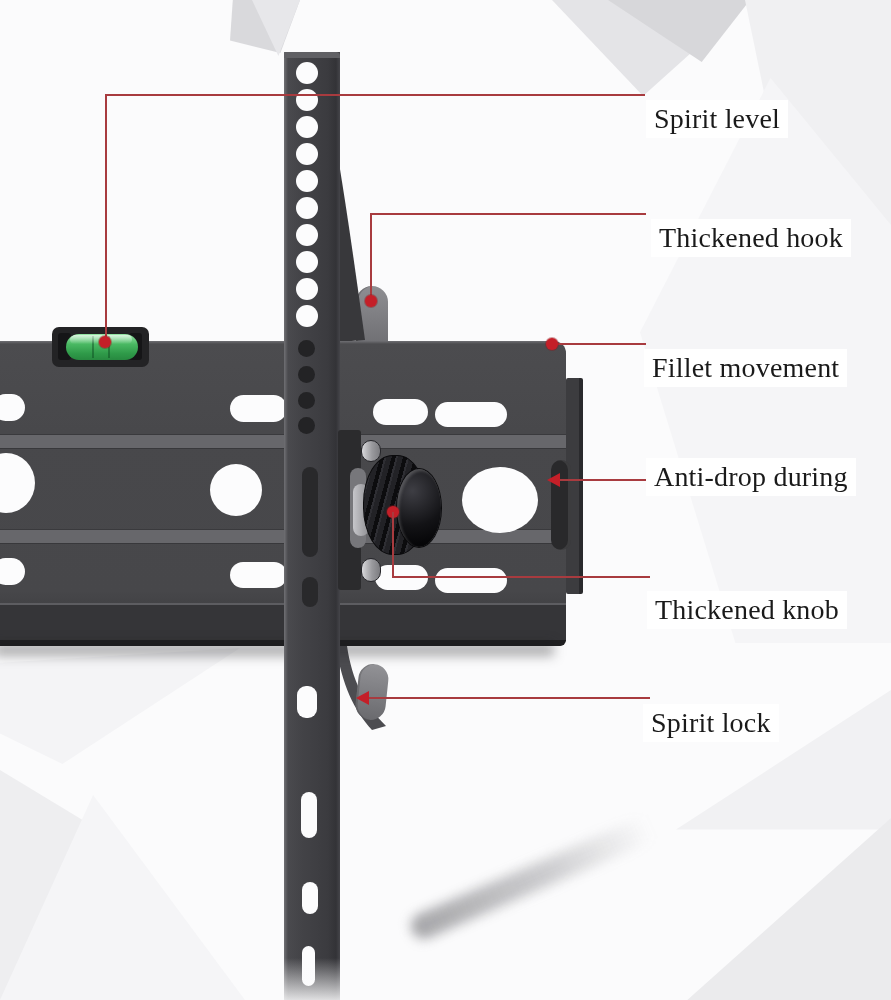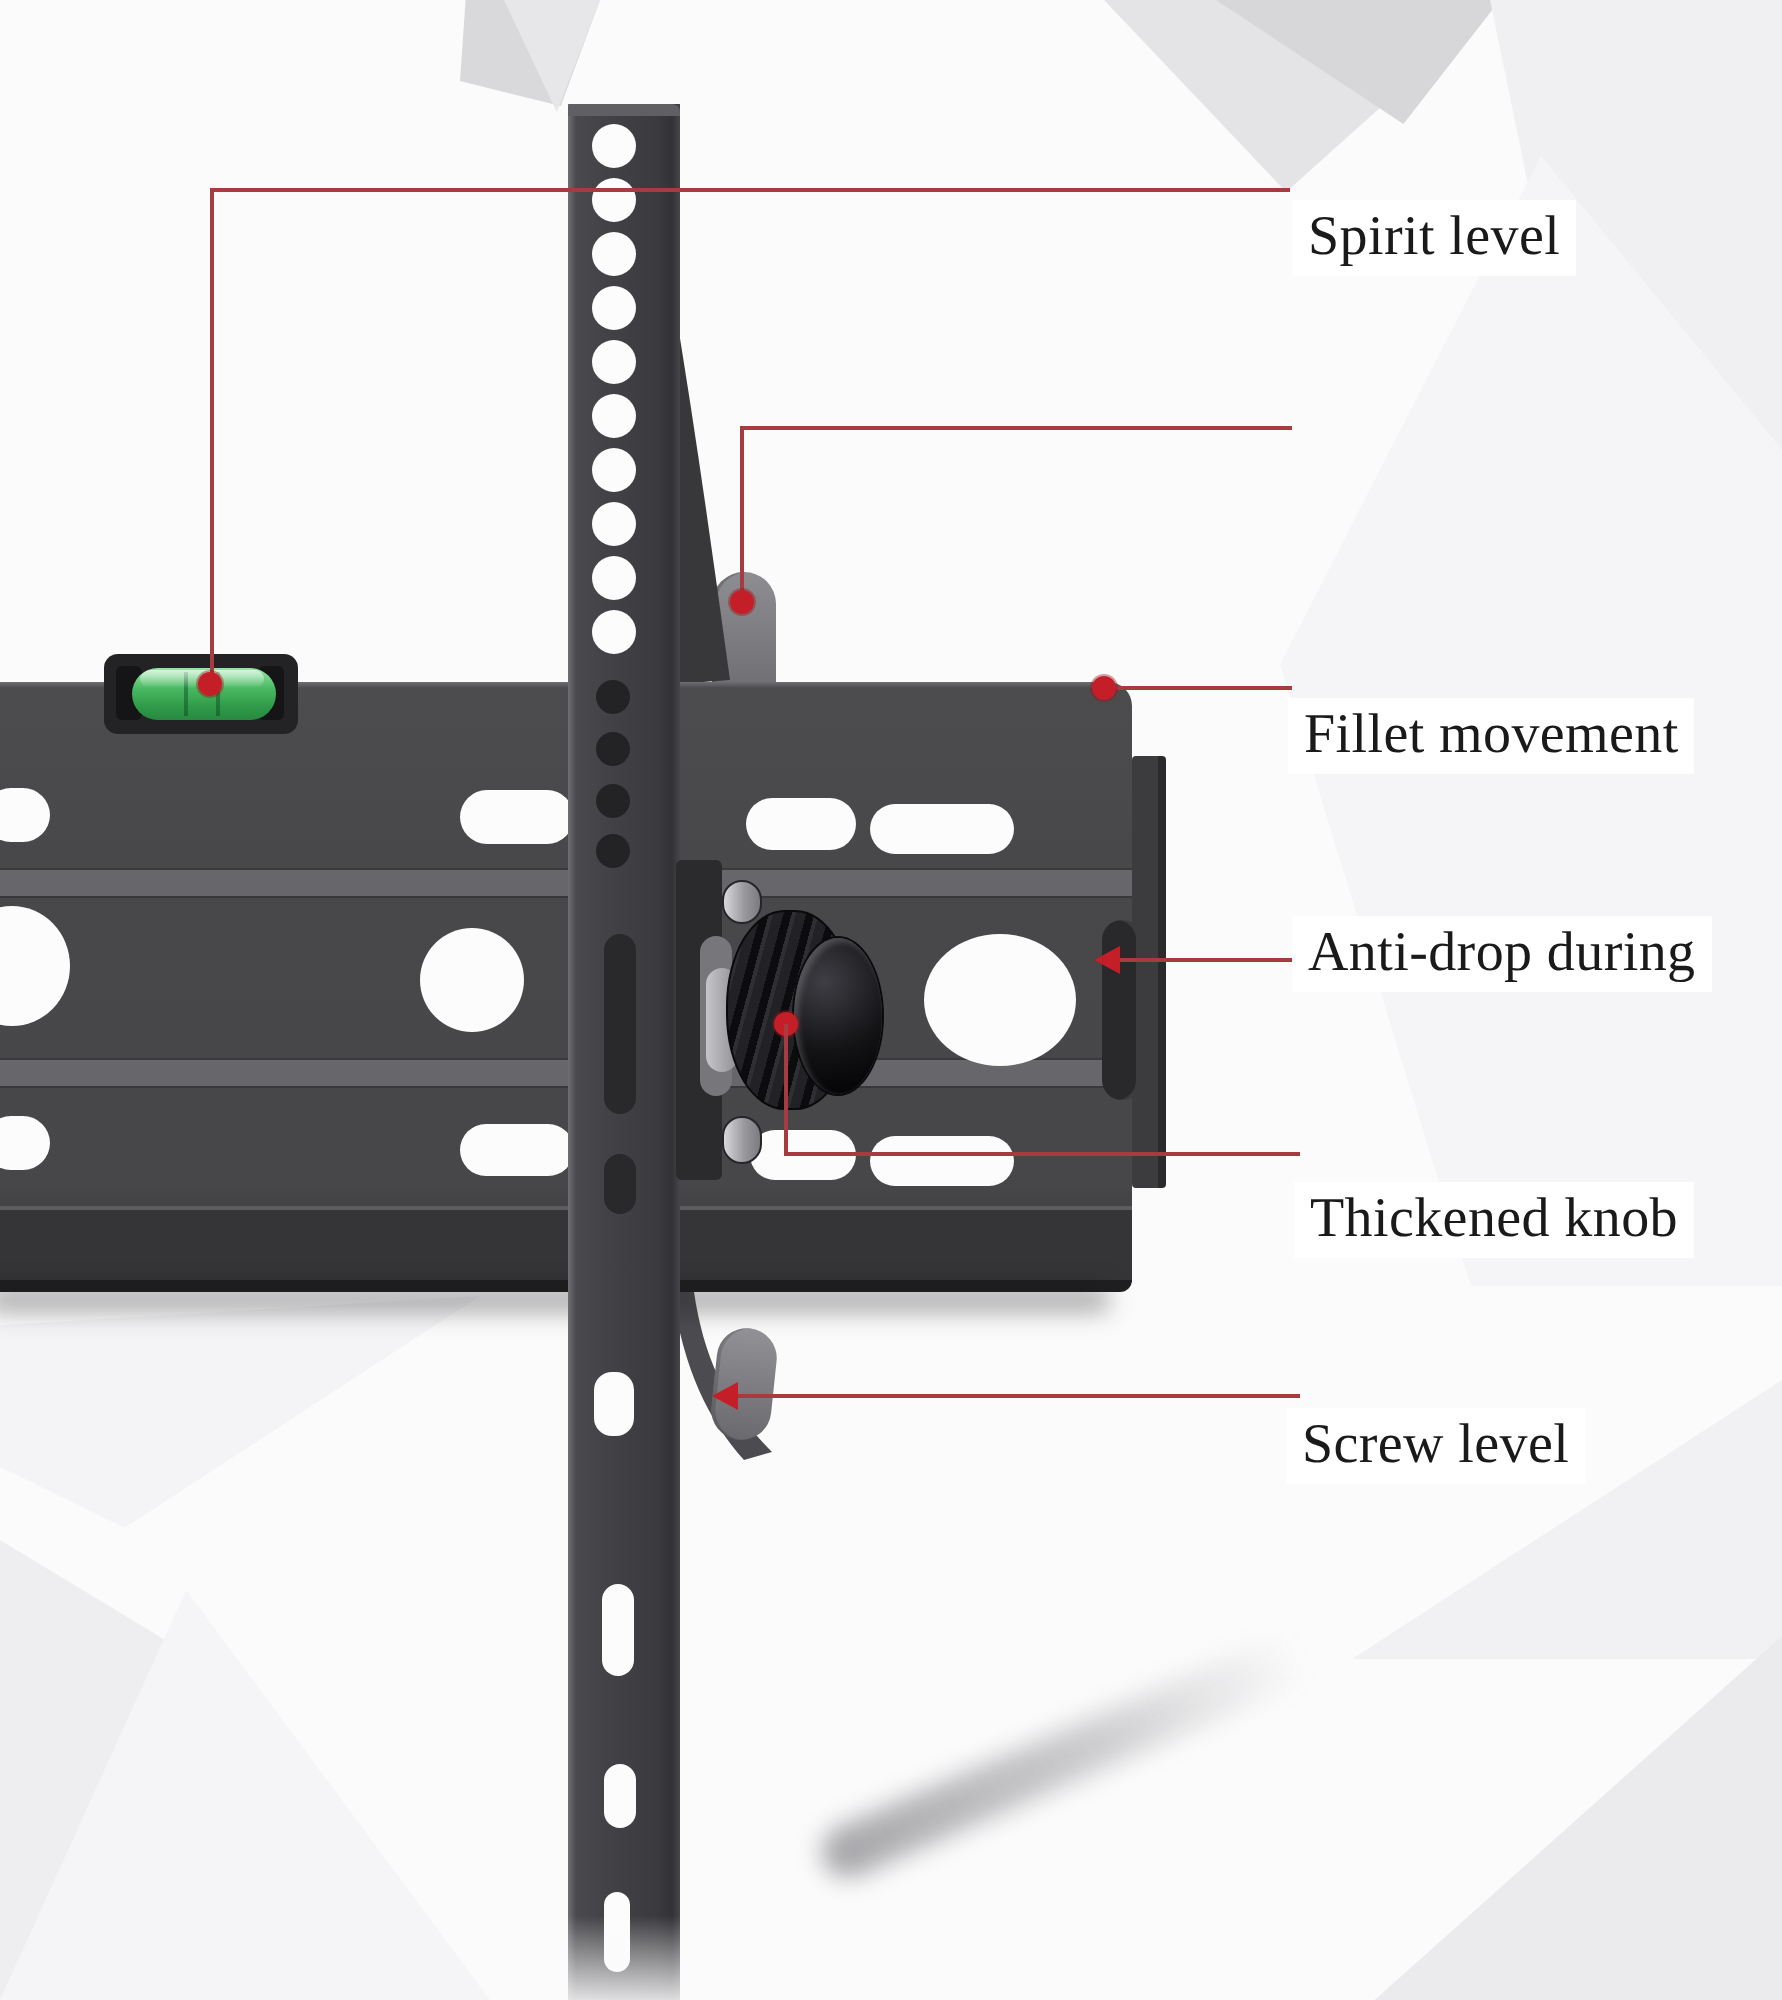--- a/index.html
+++ b/index.html
@@ -190,18 +190,19 @@
   <div class="co-dot" style="left:546px;top:338px;"></div>
   <div class="co-h" style="left:558px;top:479px;width:92px;"></div>
   <div class="co-arrow" style="left:547px;top:473px;"></div>
   <div class="co-dot" style="left:387px;top:506px;"></div>
   <div class="co-v" style="left:392px;top:512px;height:65px;"></div>
   <div class="co-h" style="left:392px;top:576px;width:258px;"></div>
   <div class="co-h" style="left:368px;top:697px;width:282px;"></div>
   <div class="co-arrow" style="left:356px;top:691px;"></div>
 
   <div class="callout-label" style="left:646px;top:76px;">Spirit level</div>
+  <div class="callout-label" style="left:651px;top:195px;">Thickened hook</div>
   <div class="callout-label" style="left:644px;top:325px;">Fillet movement</div>
   <div class="callout-label" style="left:646px;top:434px;">Anti-drop during</div>
   <div class="callout-label" style="left:647px;top:567px;">Thickened knob</div>
-  <div class="callout-label" style="left:643px;top:680px;">Screw level</div>
+  <div class="callout-label" style="left:643px;top:680px;">Spirit lock</div>
 
 </div>
 
 </body></html>

